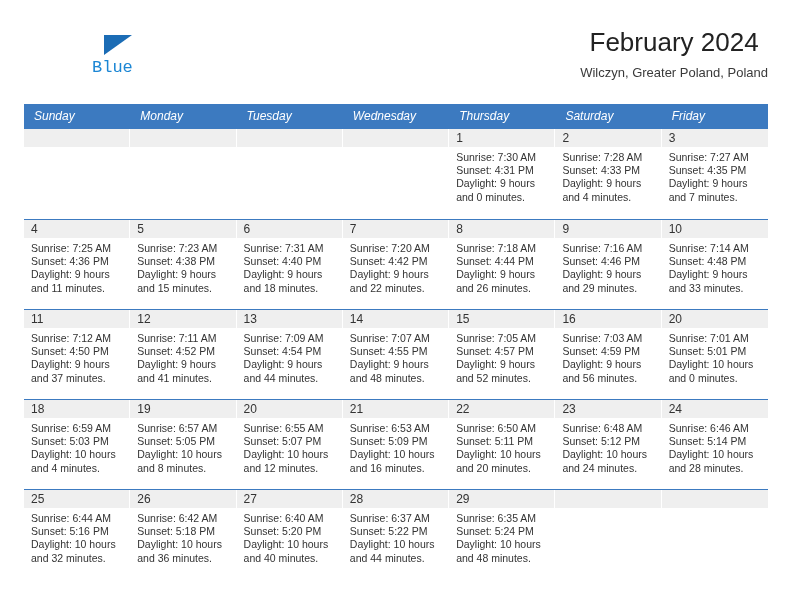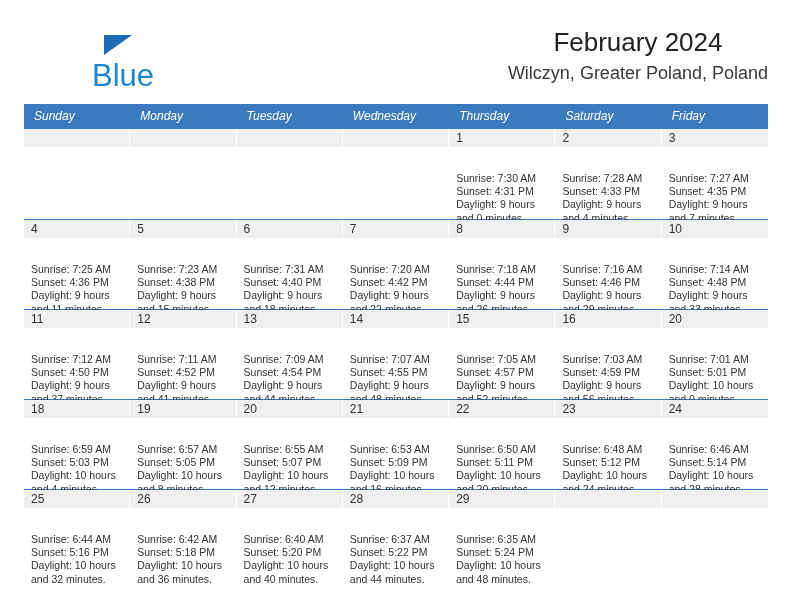--- a/index.html
+++ b/index.html
@@ -51,40 +51,40 @@
     top: 3px;
     width: 0;
     height: 0;
     border-left: 28px solid #1b6cb5;
     border-bottom: 20px solid transparent;
   }
   .logo-blue {
     position: absolute;
     left: 62px;
     top: 26px;
-    font-size: 31px;
+    font-size: 17px;
     color: #1b86d4;
-    font-family: Liberation Sans, sans-serif;
+    font-family: Liberation Mono, monospace;
   }
 
   .title-block {
     position: absolute;
     right: 0;
     top: 0;
     text-align: center;
   }
   .cal-title {
     font-size: 26px;
     color: #222222;
     line-height: 32px;
     white-space: nowrap;
   }
   .cal-subtitle {
     margin-top: 6px;
-    font-size: 18px;
+    font-size: 13px;
     color: #3a3a3a;
     line-height: 18px;
     white-space: nowrap;
   }
 
   
   .calendar {
     position: absolute;
     left: 24px;
     top: 104px;
@@ -133,21 +133,20 @@
     color: #333333;
     border-right: 1px solid #ffffff;
   }
   .day-cell:last-child .day-num { border-right: none; }
 
   .day-info {
     padding: 4px 6px 0 7px;
     font-size: 10.5px;
     line-height: 13.2px;
     color: #333333;
-    margin-top: 21px;
   }
   .day-info div { white-space: nowrap; }
 </style>
 </head>
 <body>
 
 <div class="page">
 
   <div class="header">
 

